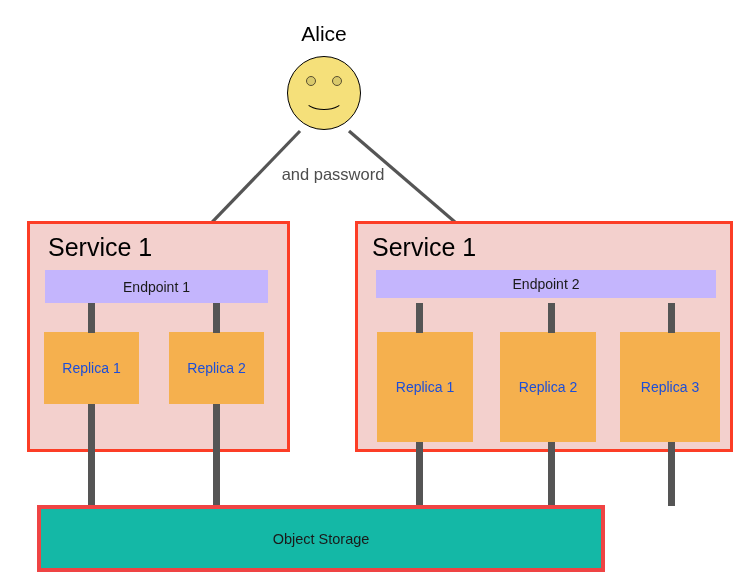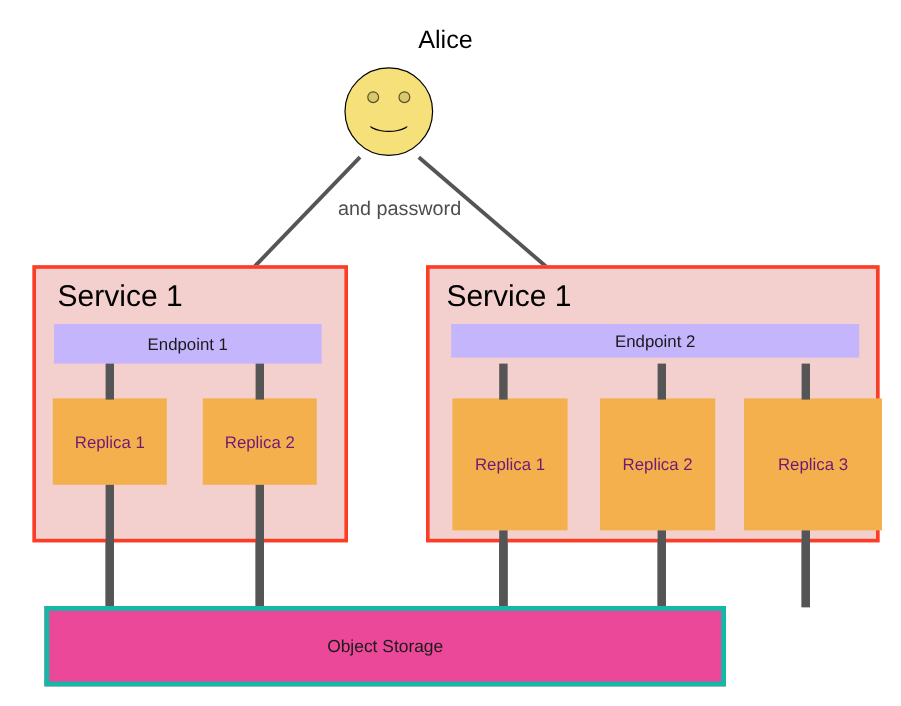--- a/index.html
+++ b/index.html
@@ -15,21 +15,21 @@
     font-family: "Liberation Sans", sans-serif;
     overflow: hidden;
   }
 
   
   .actor-label {
     position: absolute;
     left: 254px;
     top: 21px;
     width: 140px;
-    text-align: right;
+    text-align: center;
     font-size: 21px;
     color: #000000;
     line-height: 26px;
     white-space: nowrap;
   }
   .face {
     position: absolute;
     left: 287px;
     top: 56px;
     width: 74px;
@@ -113,40 +113,40 @@
   }
 
   
   .replica {
     position: absolute;
     background: #f5b04e;
     display: flex;
     align-items: center;
     justify-content: center;
     font-size: 14px;
-    color: #701a75;
+    color: #1d4ed8;
     box-sizing: border-box;
   }
 
   
   .connector {
     position: absolute;
     width: 7px;
     background: #555555;
   }
 
   
   .storage-box {
     position: absolute;
     left: 37px;
     top: 505px;
     width: 568px;
     height: 67px;
-    background: #ec4899;
-    border: 4px solid #14b8a6;
+    background: #14b8a6;
+    border: 4px solid #ef4444;
     box-sizing: border-box;
     display: flex;
     align-items: center;
     justify-content: center;
     font-size: 14.5px;
     color: #1a1a1a;
   }
 </style>
 </head>
 <body>
@@ -189,21 +189,21 @@
   <div class="replica" style="left:44px; top:332px; width:95px; height:72px;">Replica 1</div>
   <div class="replica" style="left:169px; top:332px; width:95px; height:72px;">Replica 2</div>
 
   <div class="service-box" style="left:355px; top:221px; width:378px; height:231px;"></div>
   <div class="service-title" style="left:372px; top:233px;">Service 1</div>
 
   <div class="endpoint" style="left:376px; top:270px; width:340px; height:28px;">Endpoint 2</div>
 
   <div class="replica" style="left:377px; top:332px; width:96px; height:110px;">Replica 1</div>
   <div class="replica" style="left:500px; top:332px; width:96px; height:110px;">Replica 2</div>
-  <div class="replica" style="left:620px; top:332px; width:115px; height:110px;">Replica 3</div>
+  <div class="replica" style="left:620px; top:332px; width:100px; height:110px;">Replica 3</div>
 
   <div class="connector" style="left:88px;  top:303px; height:30px;"></div>
   <div class="connector" style="left:213px; top:303px; height:30px;"></div>
   <div class="connector" style="left:416px; top:303px; height:30px;"></div>
   <div class="connector" style="left:548px; top:303px; height:30px;"></div>
   <div class="connector" style="left:668px; top:303px; height:30px;"></div>
 
   <div class="connector" style="left:88px;  top:404px; height:102px;"></div>
   <div class="connector" style="left:213px; top:404px; height:102px;"></div>
   <div class="connector" style="left:416px; top:442px; height:64px;"></div>

